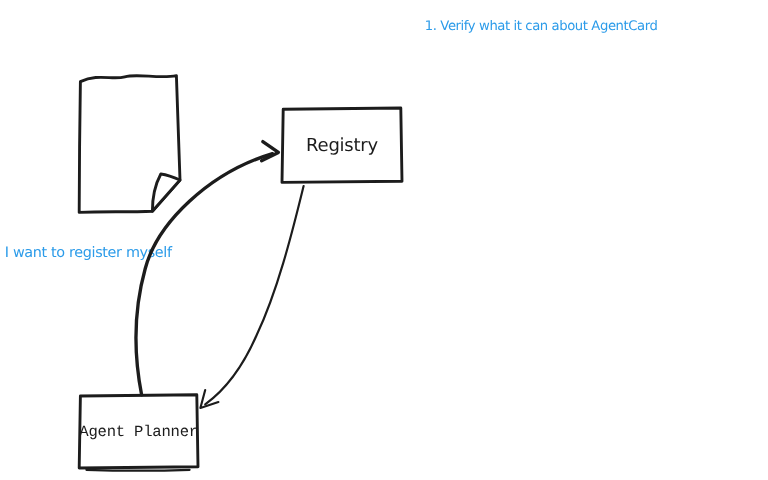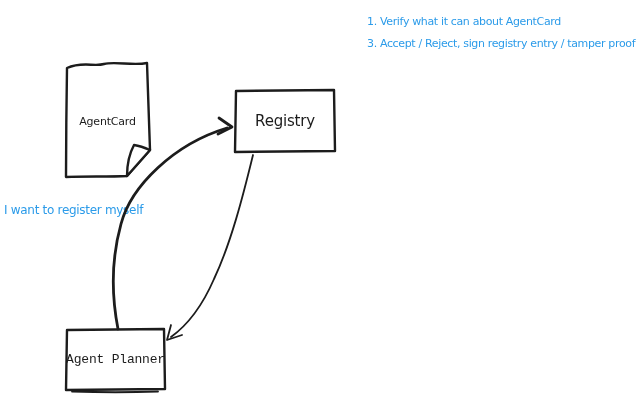--- a/index.html
+++ b/index.html
@@ -41,21 +41,21 @@
     justify-content: center;
     text-align: center;
     letter-spacing: -0.2px;
     white-space: nowrap;
   }
   .registry-label { left: 235px; top: 90px;  width: 100px; height: 62px; font-size: 15px; }
   .planner-label  { left: 66px;  top: 329px; width: 99px;  height: 61px; font-size: 13px; font-family: Liberation Mono, monospace; }
   .doc-label      { left: 65px;  top: 112px; width: 85px;  height: 18px; font-size: 11px; }
   .notes {
     position: absolute;
-    left: 367px; top: 11px;
+    left: 354px; top: 11px;
     color: var(--accent, #2b9be9);
     font-size: 11px;
     letter-spacing: -0.35px;
   }
   .note-line { line-height: 22px; white-space: nowrap; }
   .edge-label {
     position: absolute;
     color: var(--accent, #2b9be9);
     font-size: 12px;
     letter-spacing: -0.3px;
@@ -79,27 +79,25 @@
          C 107 177 86 176 66 177
          C 66 141 66.5 104 67 68 Z"></path>
     <path class="shape" d="M 150 150 Q 141 146 134 145 Q 127 158 127 176 Z"></path>
 
     <path class="shape" d="M 236 91 L 334 90 L 335 151 L 235 152 Z"></path>
 
     <path class="shape" d="M 67 330 L 164 329 L 165 389 L 66 390 Z"></path>
     <path class="edge edge-thin" d="M 72 391.5 Q 116 393 158 391.5"></path>
   </svg>
 
-  <div class="node-label doc-label">AgentCard</div>
   <div class="node-label registry-label">Registry</div>
   <div class="node-label planner-label">Agent Planner</div>
 
   <div class="notes">
     <div class="note-line">1. Verify what it can about AgentCard</div>
-    <div class="note-line">3. Accept / Reject, sign registry entry / tamper proof</div>
   </div>
 
   <div class="edge-label register-label">I want to register myself</div>
 
   <svg class="layer" viewBox="0 0 640 400">
 
     <path class="edge edge-thick" d="M 118 329
          C 112 298 111 260 121 224
          C 131 186 174 144 227 128"></path>
     <path class="edge edge-thick" d="M 219 118 L 232 127 L 218 134"></path>

